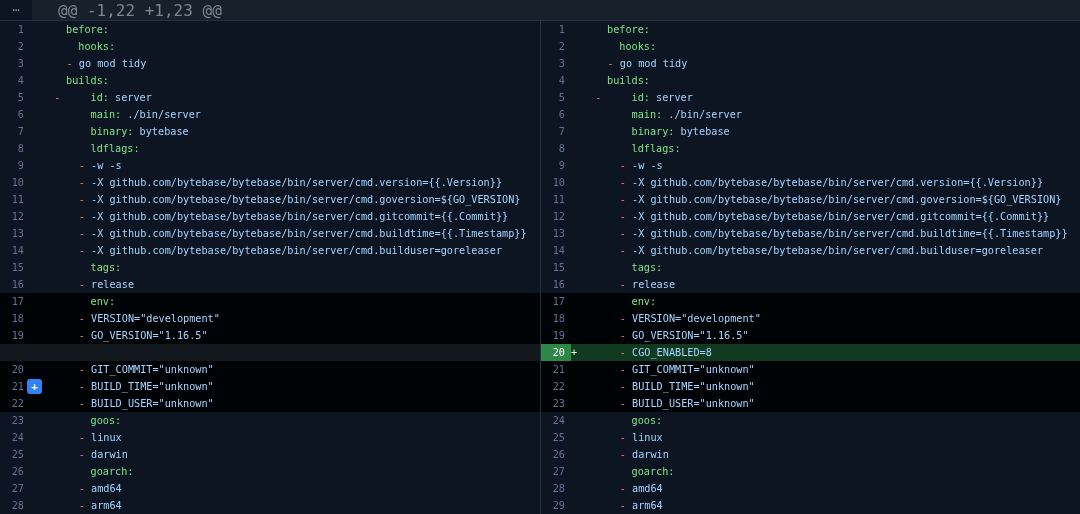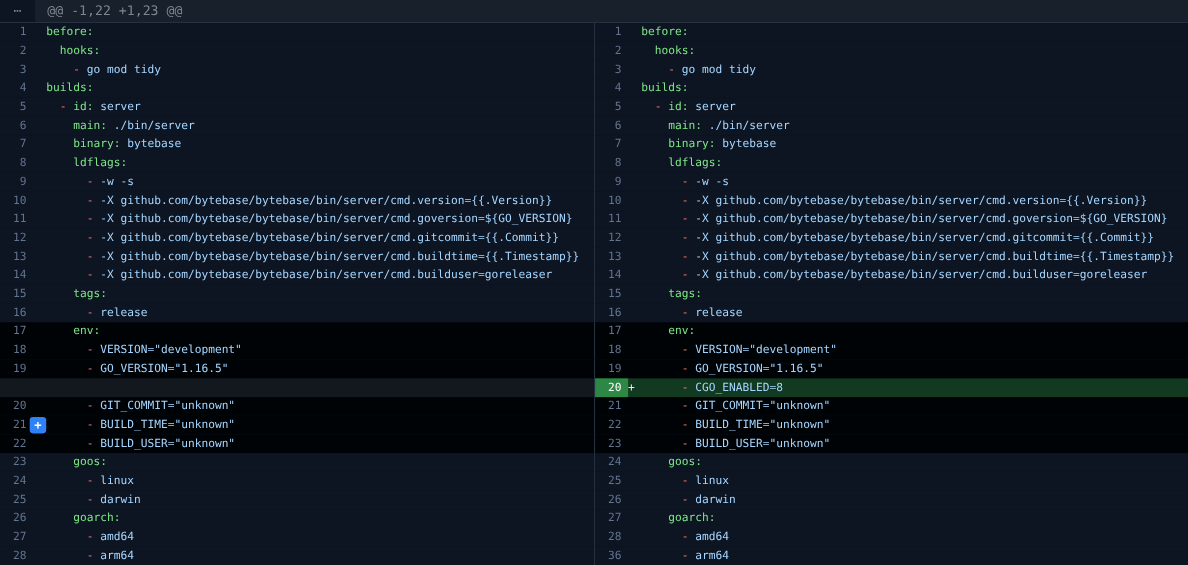--- a/index.html
+++ b/index.html
@@ -14,21 +14,21 @@
     display:flex;align-items:center;
     border-bottom:1px solid var(--divider,#253041);box-sizing:border-box;
   }
   .expand-btn{
     width:32px;height:100%;flex:none;
     background:var(--bg,#0d1422);border:none;cursor:pointer;
     color:var(--muted,#7d8590);font-size:12px;line-height:19px;padding:0;
     font-family:inherit;
   }
   .hunk{
-    color:var(--muted,#7d8590);font-size:12px;margin-left:11px;
+    color:var(--muted,#7d8590);font-size:16px;margin-left:26px;
     white-space:pre;
   }
   
   .diff-body{position:relative;}
   .row{display:flex;height:17px;background:var(--bg,#0d1422);}
   .row.focus{background:var(--bg-focus,#000306);justify-content:space-between;}
   .side{width:540px;flex:none;display:flex;height:17px;box-sizing:border-box;position:relative;}
   .side.right{border-left:1px solid var(--divider,#253041);}
   .gutter{
     width:30px;flex:none;text-align:right;padding-right:6px;box-sizing:border-box;
@@ -39,21 +39,21 @@
     width:12px;flex:none;font-size:10.2px;line-height:17px;
     color:var(--added-marker-color,#dcffe4);white-space:pre;
   }
   .code{
     flex:1;white-space:pre;overflow:hidden;
     font-size:10.2px;line-height:17px;color:var(--plain,#c9d1d9);
   }
   .side.added{background:var(--added-row-bg,#123a20);}
   .side.added .gutter{background:var(--added-gutter-bg,#2d8745);color:#ffffff;}
   .side.gap{background:var(--gap-bg,#13181f);}
-  .tok-k{color:var(--key,#7ee787);}
+  .tok-k{color:var(--key,#7ee787);margin-left:24px;}
   .tok-v{color:var(--value,#a5d6ff);}
   .tok-d{color:var(--dash,#ff7b72);}
   .comment-btn{
     position:absolute;left:27px;top:1px;width:15px;height:15px;
     background:var(--comment-button-bg,#2f81f7);color:#fff;
     border:none;border-radius:3px;padding:0;cursor:pointer;
     font-size:11px;line-height:14px;font-weight:bold;text-align:center;
     font-family:inherit;z-index:2;
   }
 </style>
@@ -405,19 +405,19 @@
           <span class="code"><span class="tok-d">      - </span><span class="tok-v">amd64</span></span>
         </div>
       </div>
       <div class="row">
         <div class="side left">
           <span class="gutter">28</span>
           <span class="marker"></span>
           <span class="code"><span class="tok-d">      - </span><span class="tok-v">arm64</span></span>
         </div>
         <div class="side right">
-          <span class="gutter">36</span>
+          <span class="gutter">29</span>
           <span class="marker"></span>
           <span class="code"><span class="tok-d">      - </span><span class="tok-v">arm64</span></span>
         </div>
       </div>
     </div>
 </div>
 
 </body></html>

